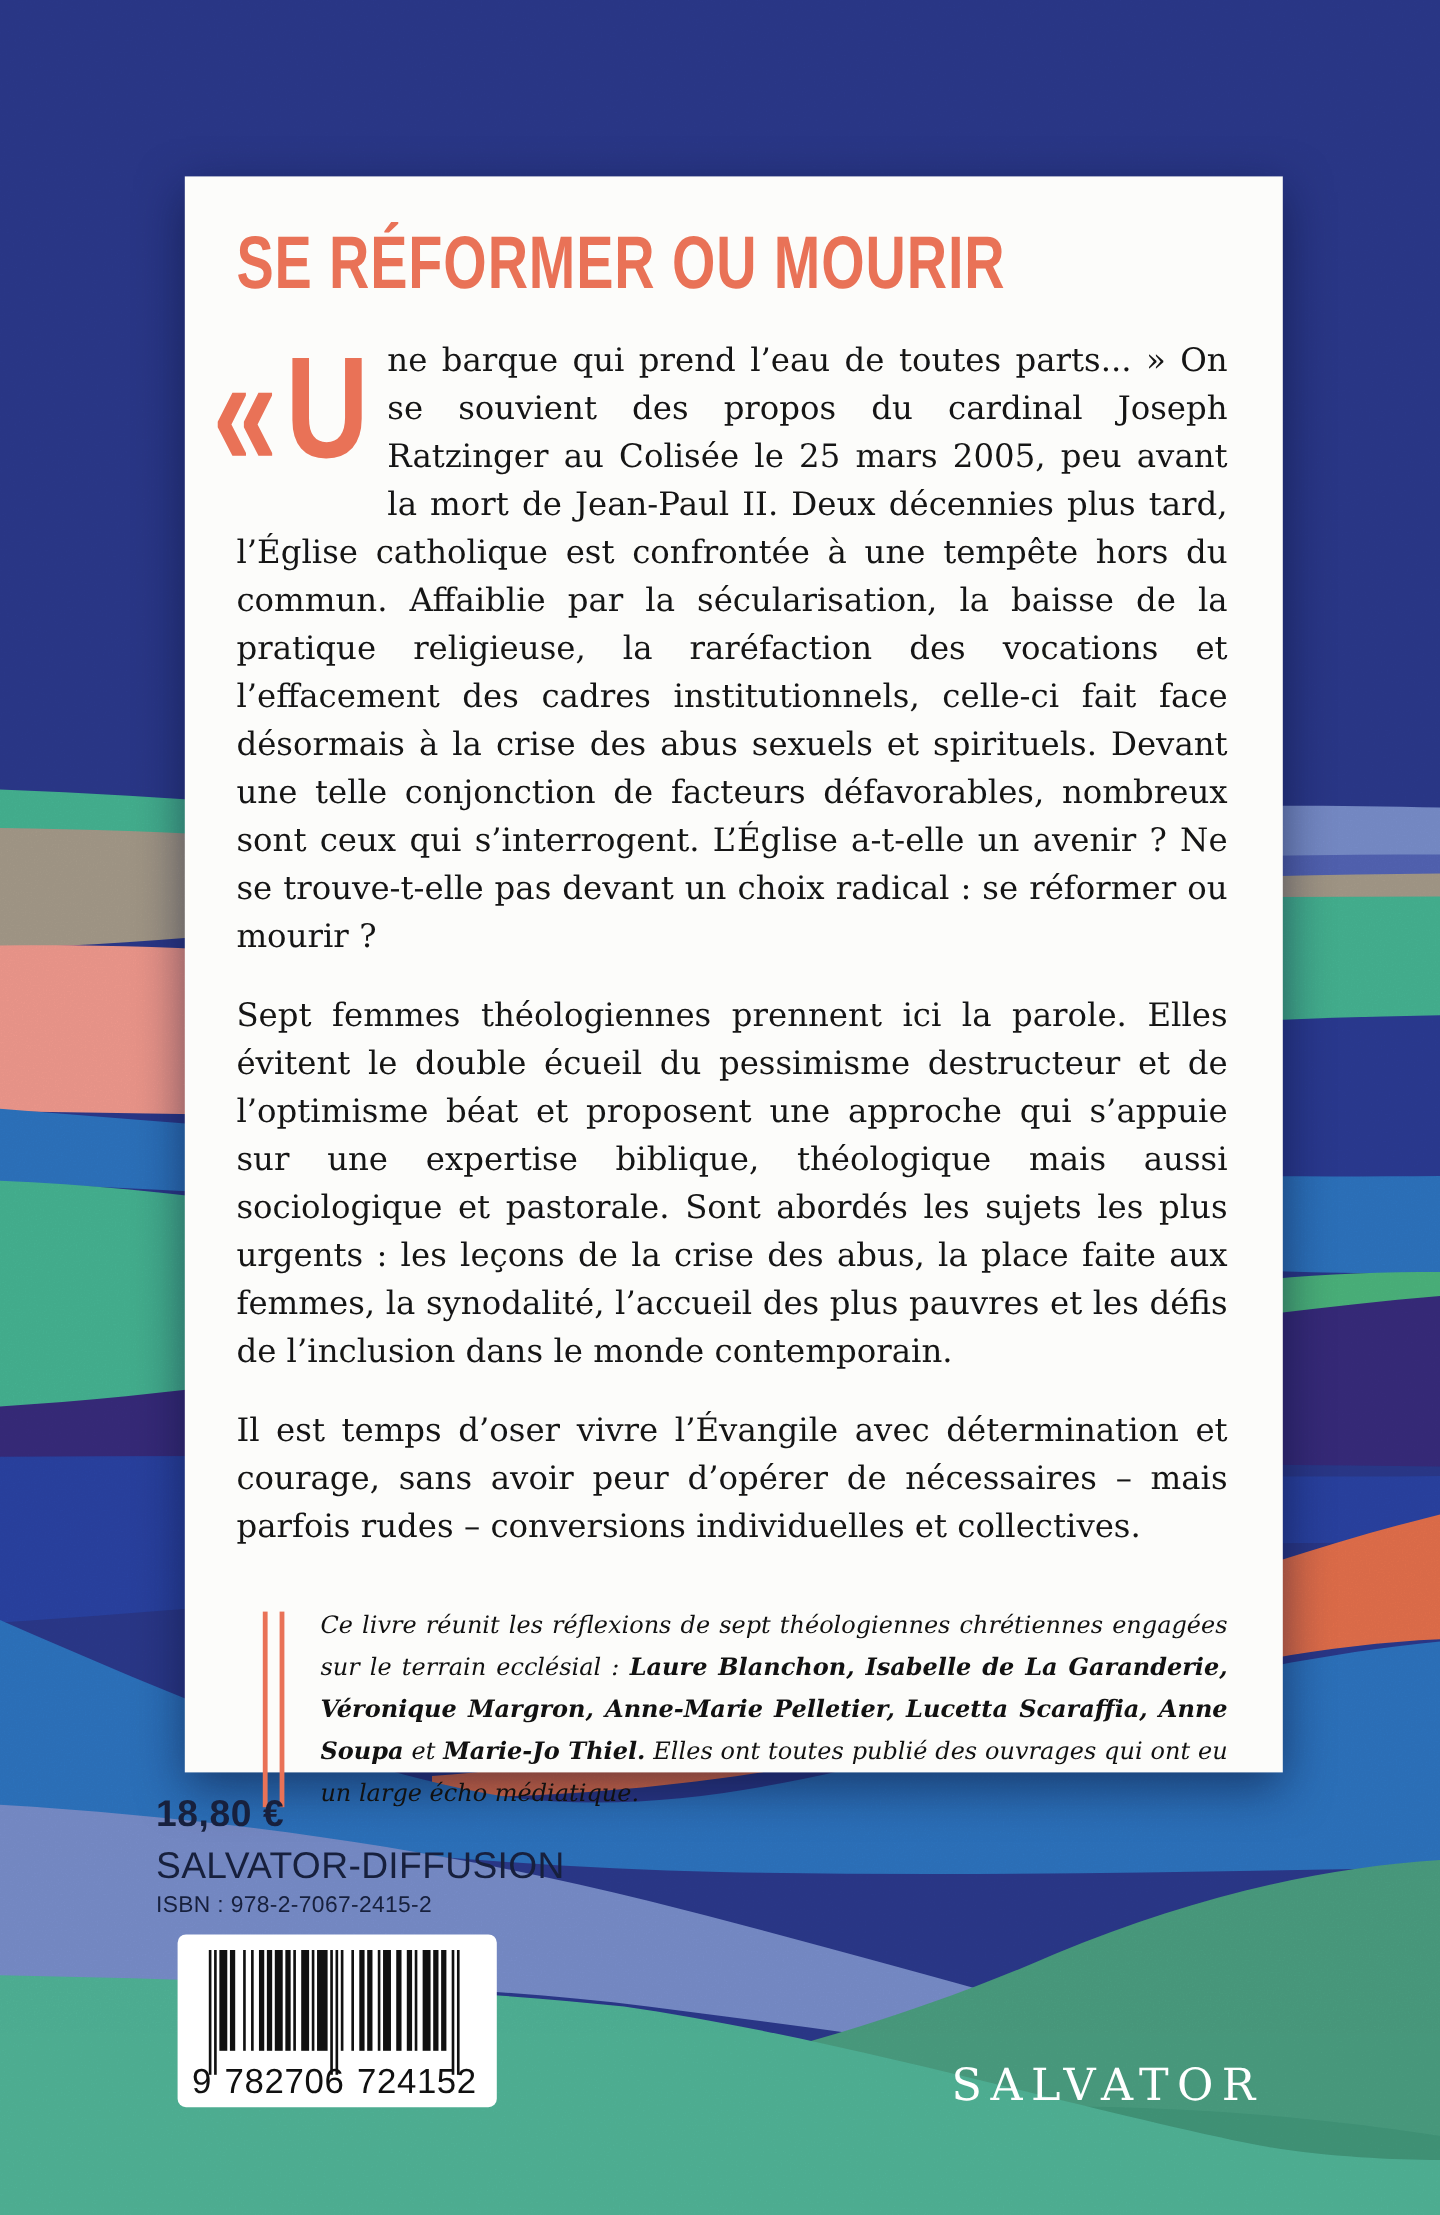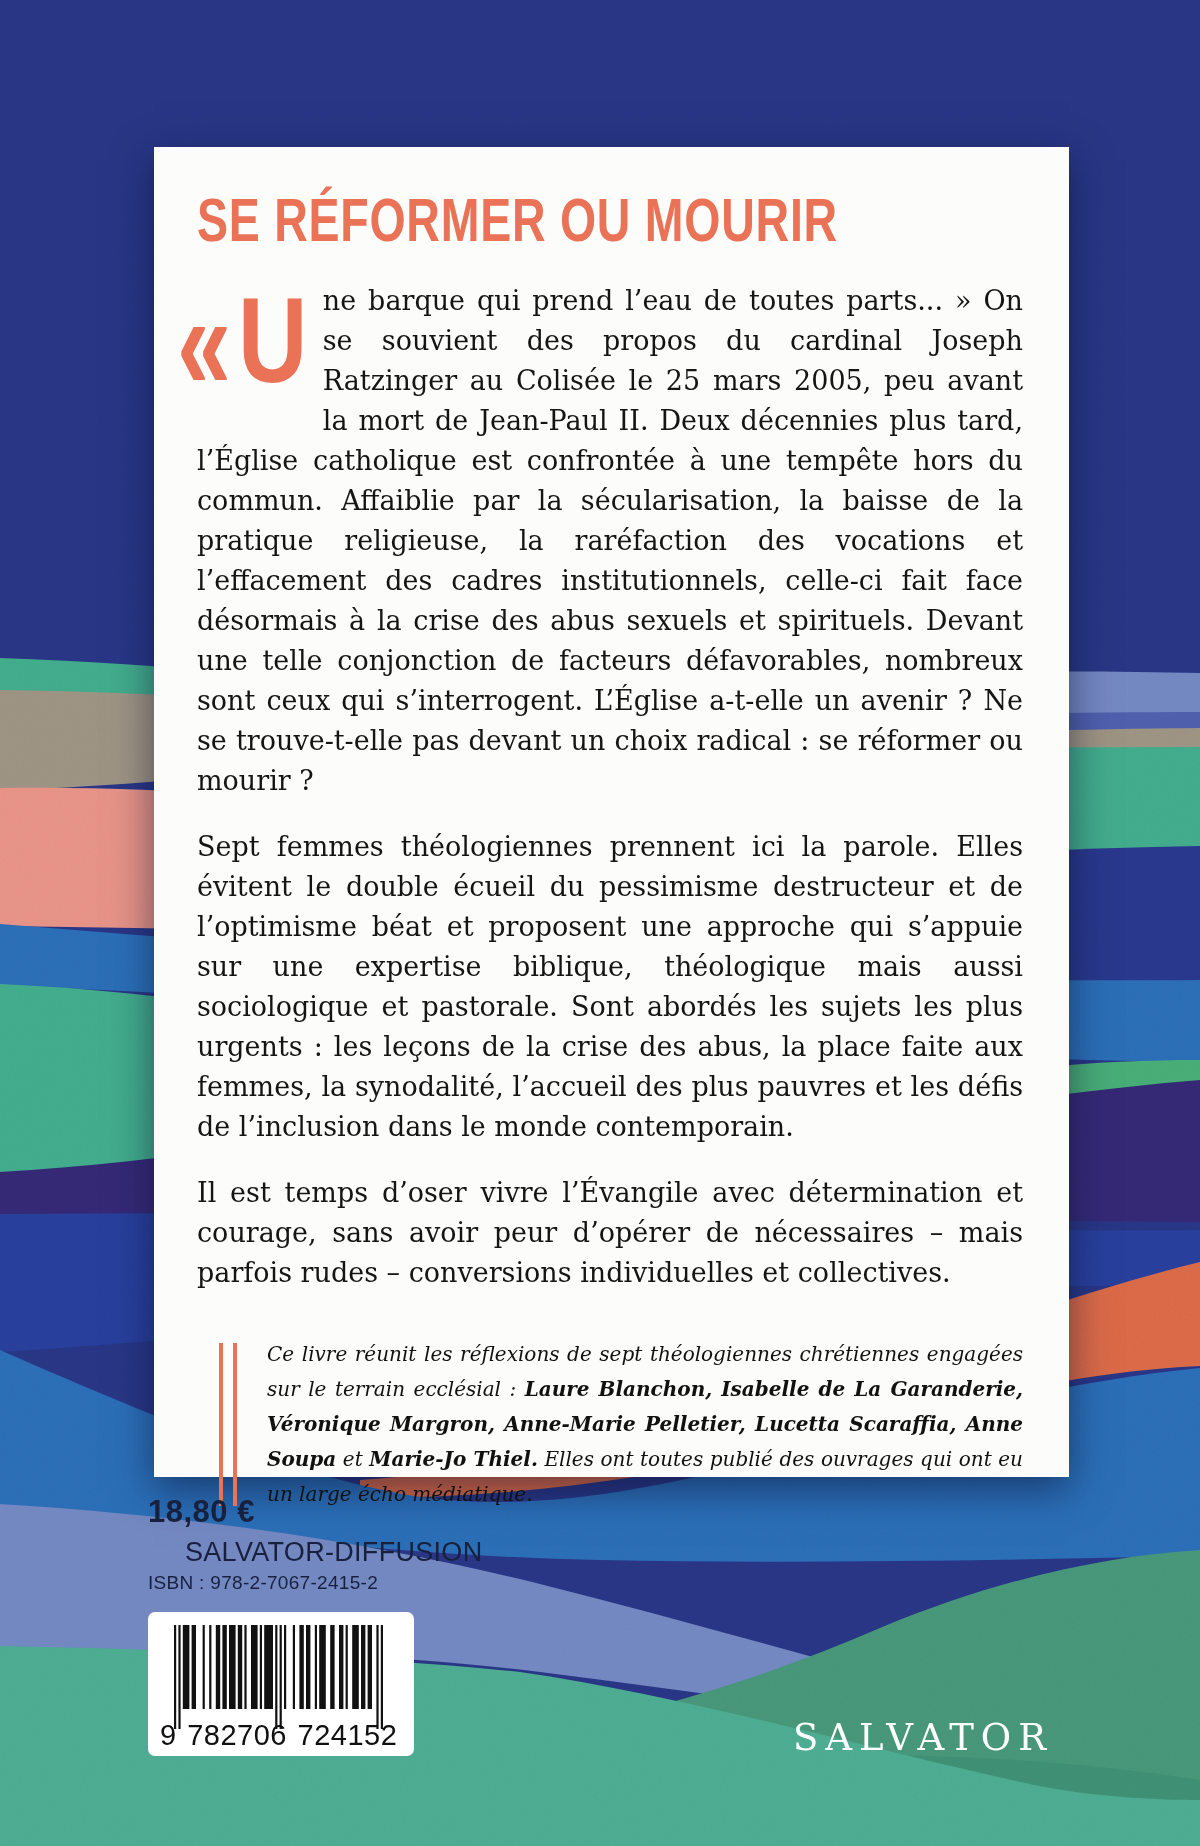--- a/index.html
+++ b/index.html
@@ -24,24 +24,24 @@
        margin:-14px -14px 0 0;}
   .cap{font-family:"Liberation Sans",sans-serif;font-weight:700;font-size:120px;line-height:.86;
        color:var(--coral);transform:scaleX(.8);transform-origin:left;display:block;margin-right:-14px;}
   .bq{position:relative;margin-top:44px;padding-left:70px;font-style:italic;font-size:20px;
       line-height:35px;color:#111;text-align:justify;}
   .bq .bar{position:absolute;top:6px;bottom:6px;width:4px;background:var(--coral);}
   .bar.b1{left:22px;} .bar.b2{left:36px;}
   .itb{font-weight:700;}
 
   
-  .pricing{position:absolute;left:148px;top:1494px;color:var(--footerink);
+  .pricing{position:absolute;left:130px;top:1494px;color:var(--footerink);
            font-family:"Liberation Sans",sans-serif;}
   .price{font-weight:700;font-size:31px;letter-spacing:.5px;}
-  .dist{font-size:27px;margin-top:7px;letter-spacing:.3px;margin-left:37px;}
+  .dist{font-size:31px;margin-top:7px;letter-spacing:.3px;}
   .isbn{font-size:19px;margin-top:4px;letter-spacing:.3px;}
 
   .barcode{position:absolute;left:148px;top:1612px;width:266px;height:144px;background:var(--white);
            border-radius:7px;}
   .barcode svg{position:absolute;left:0;top:13px;}
   .bc-digits{position:absolute;left:12px;bottom:4px;color:#101010;white-space:nowrap;
              font-family:"Liberation Sans",sans-serif;font-size:29px;letter-spacing:.5px;word-spacing:2px;}
 
   .publisher{position:absolute;left:793px;top:1716px;width:260px;text-align:right;color:var(--white);
              font-family:"DejaVu Serif",serif;font-size:37px;letter-spacing:7px;}

